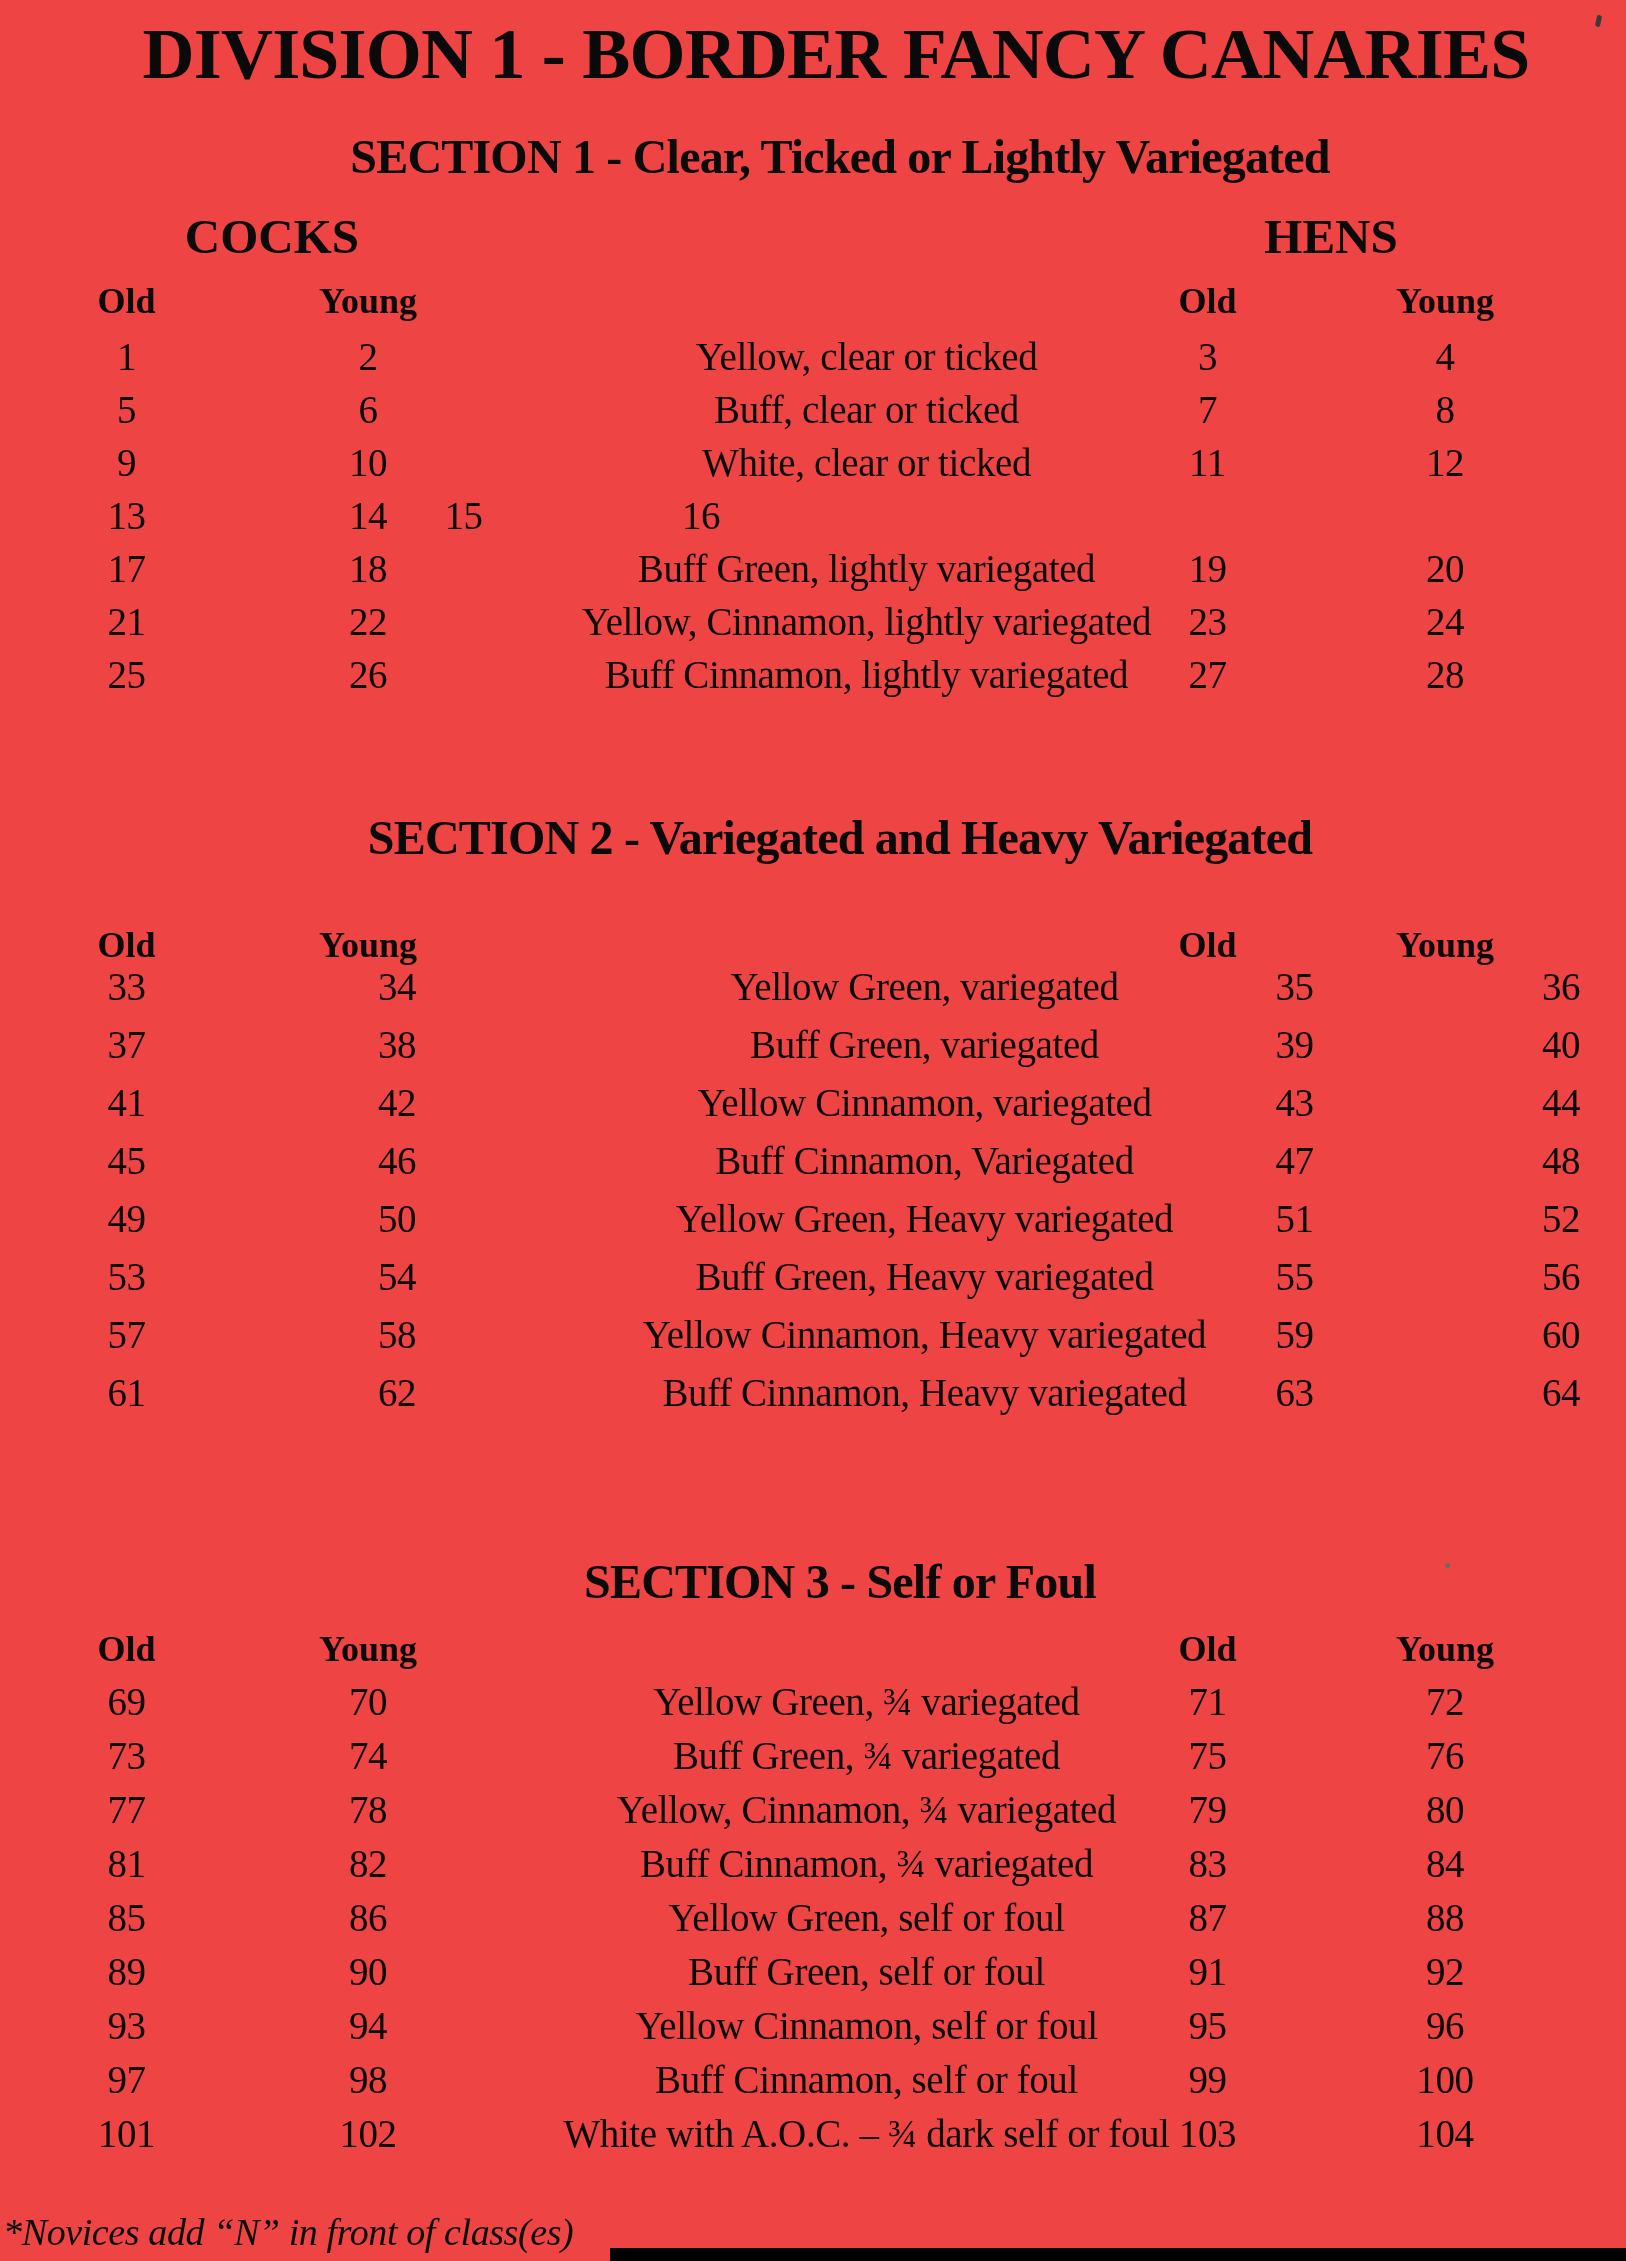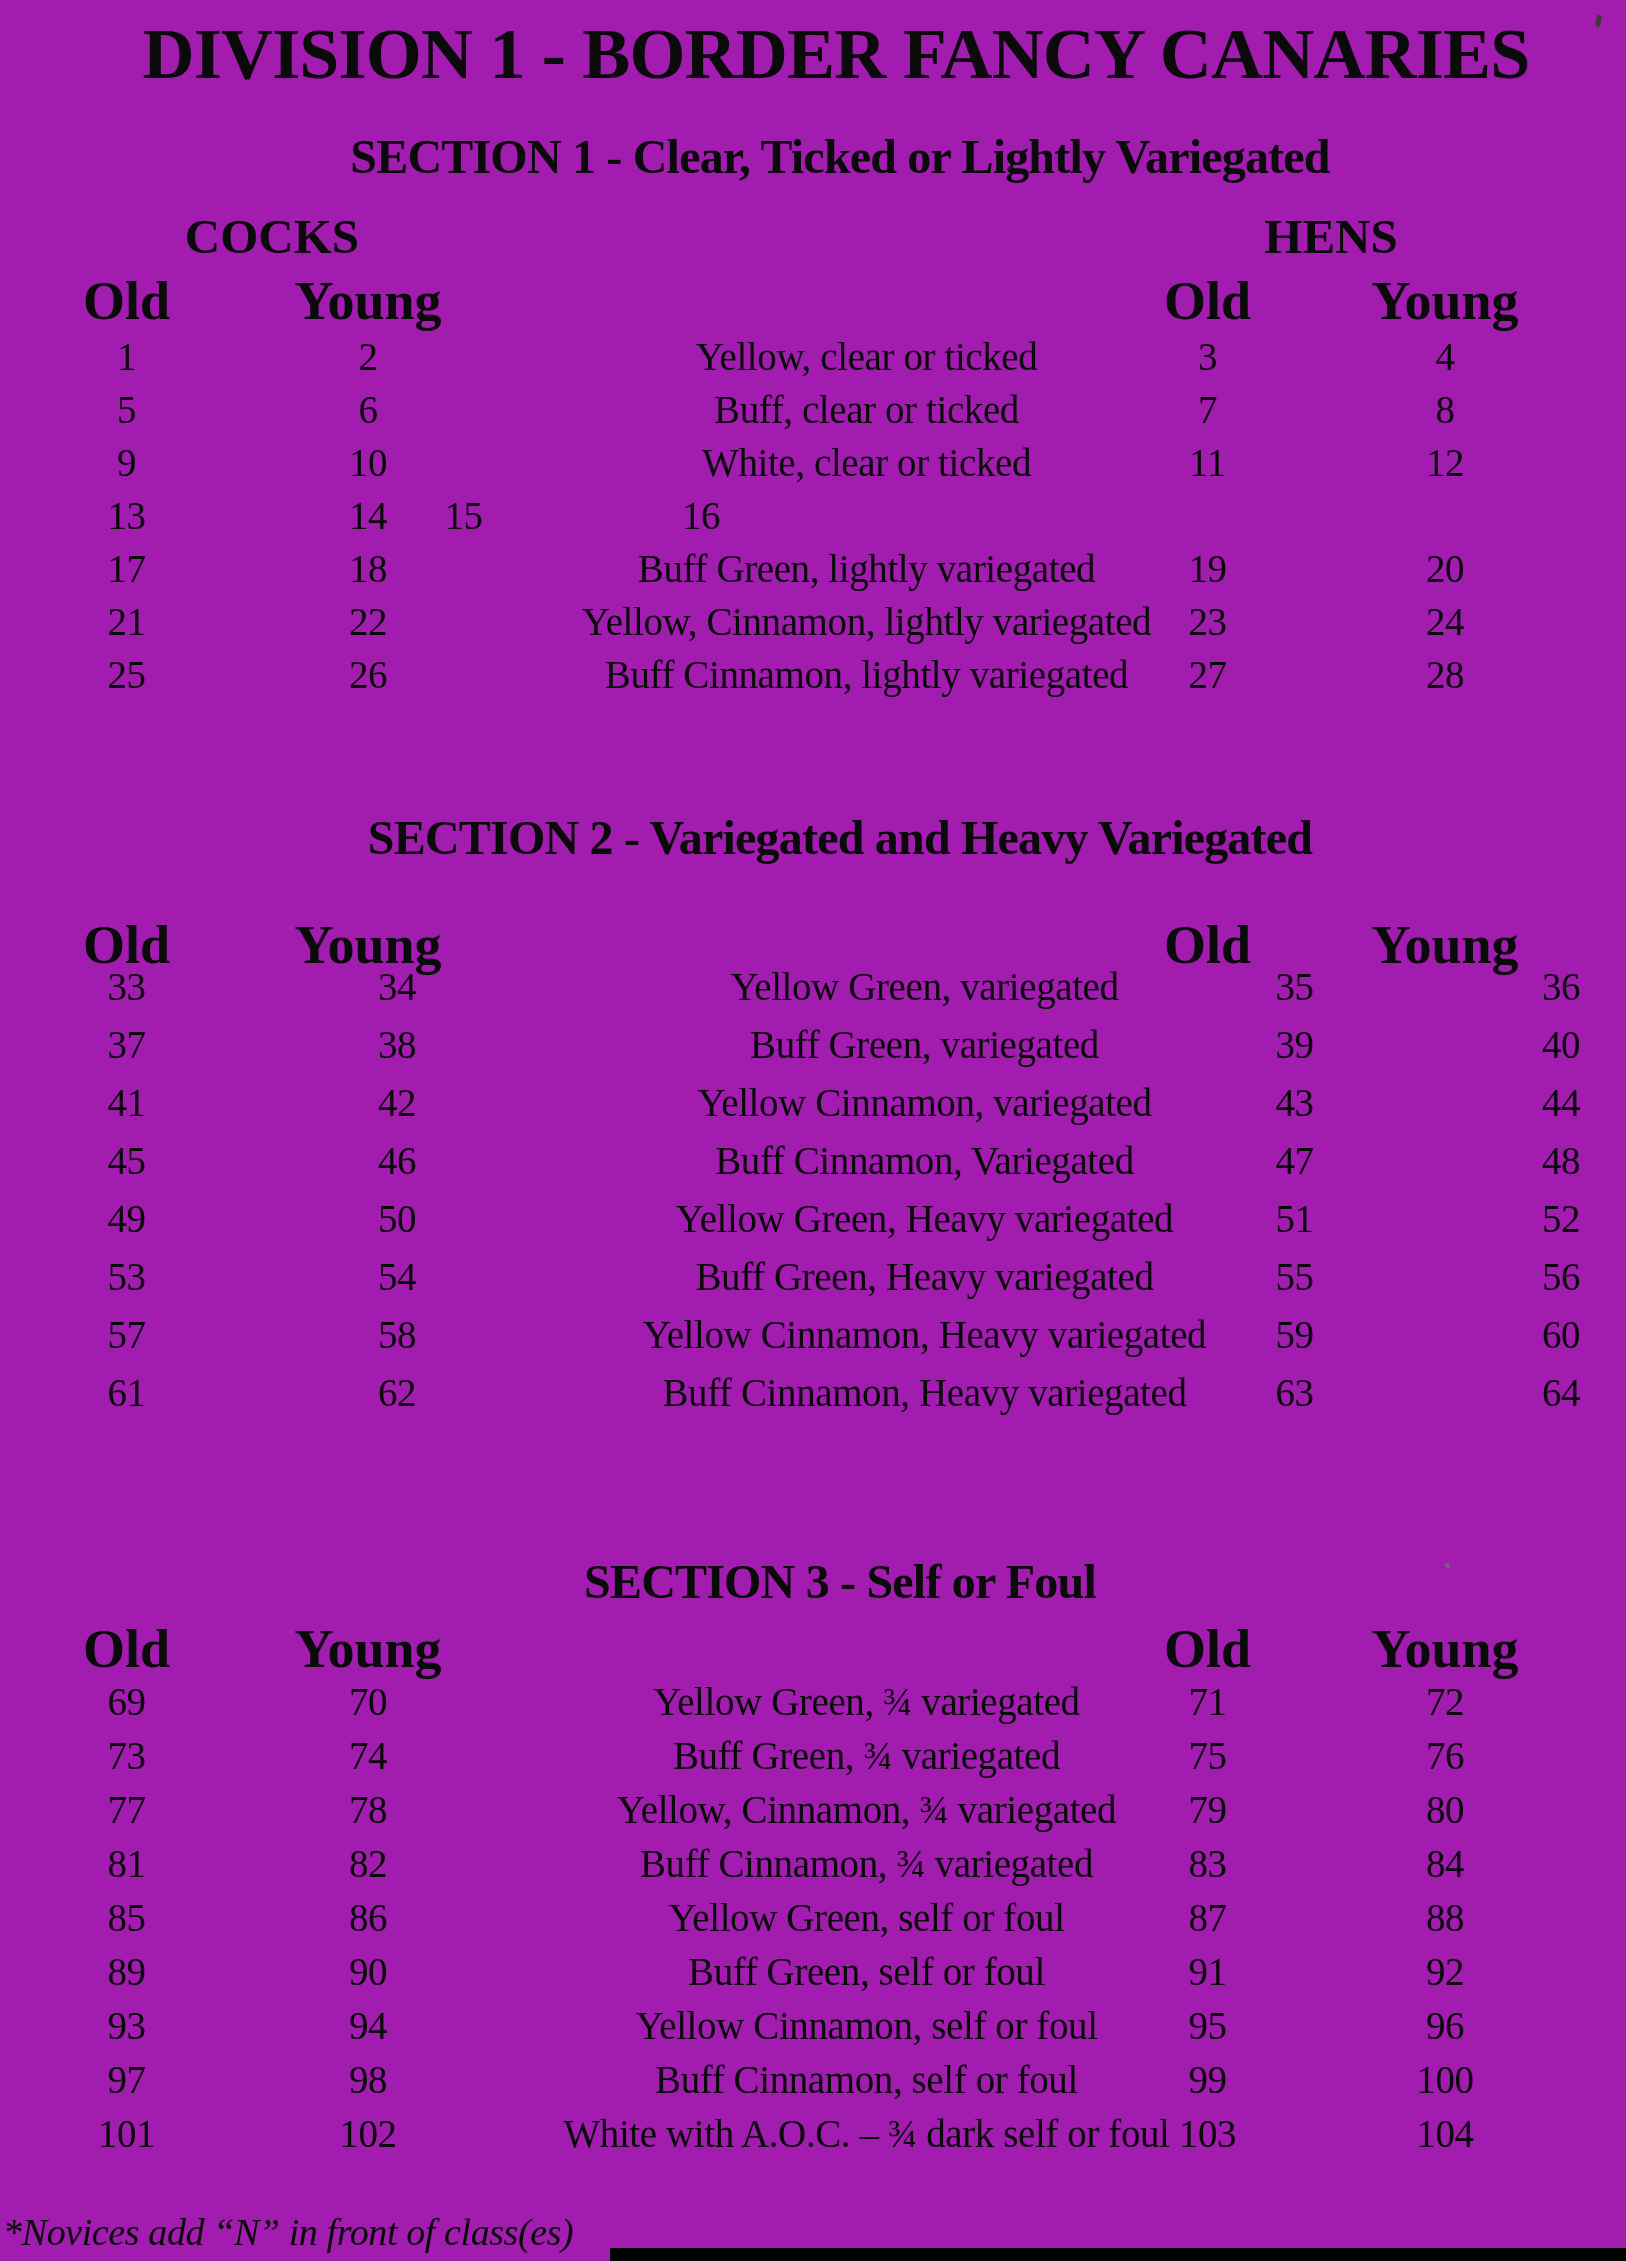--- a/index.html
+++ b/index.html
@@ -1,19 +1,19 @@
 <!DOCTYPE html>
 <html style="font-size:12.3px"><head>
 <meta charset="utf-8">
 <style>
   html,body{margin:0;padding:0;background:#ffffff;}
   .page{
     position:relative;
     width:1626px;height:2261px;
-    background:#a21caf;
+    background:#ef4444;
     color:#0a0a0a;
     font-family:"Liberation Serif","DejaVu Serif",serif;
     overflow:hidden;
   }
   .abs{position:absolute;left:0;right:0;}
   .title{
     top:12.3px;
     text-align:center;
     padding-left:46px;
     font-size:72px;
@@ -39,21 +39,21 @@
     line-height:55px;
     text-align:center;
   }
   .cocks{top:209px;left:138px;width:268px;}
   .hens{top:209px;left:1193px;width:276px;}
   .hdr-row,.data-row{
     display:flex;
     align-items:baseline;
     white-space:nowrap;
   }
-  .hdr-row{font-weight:bold;font-size:54px;line-height:51px;}
+  .hdr-row{font-weight:bold;font-size:36px;line-height:51px;}
   .h1{top:276px;}
   .h2{top:920px;}
   .h3{top:1624px;}
   .rows{position:absolute;left:0;right:0;}
   .r1{top:330px;}
   .r1 .data-row{line-height:53px;}
   .r2{top:958px;}
   .r2 .data-row{line-height:58px;gap:29px;}
   .r3{top:1675px;}
   .r3 .data-row{line-height:54px;}

